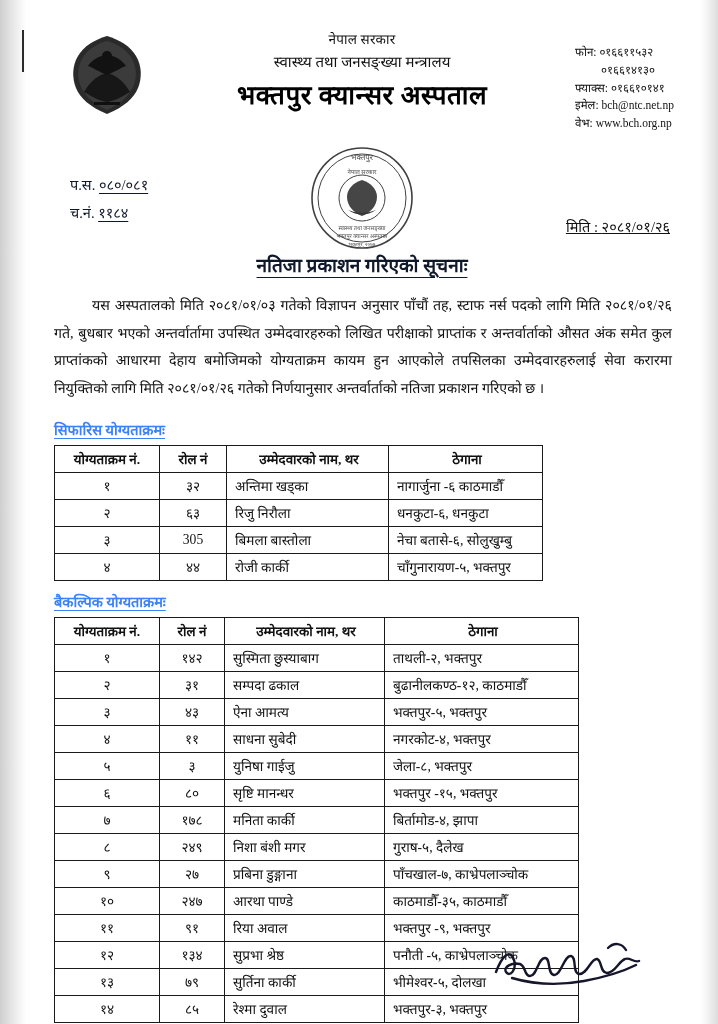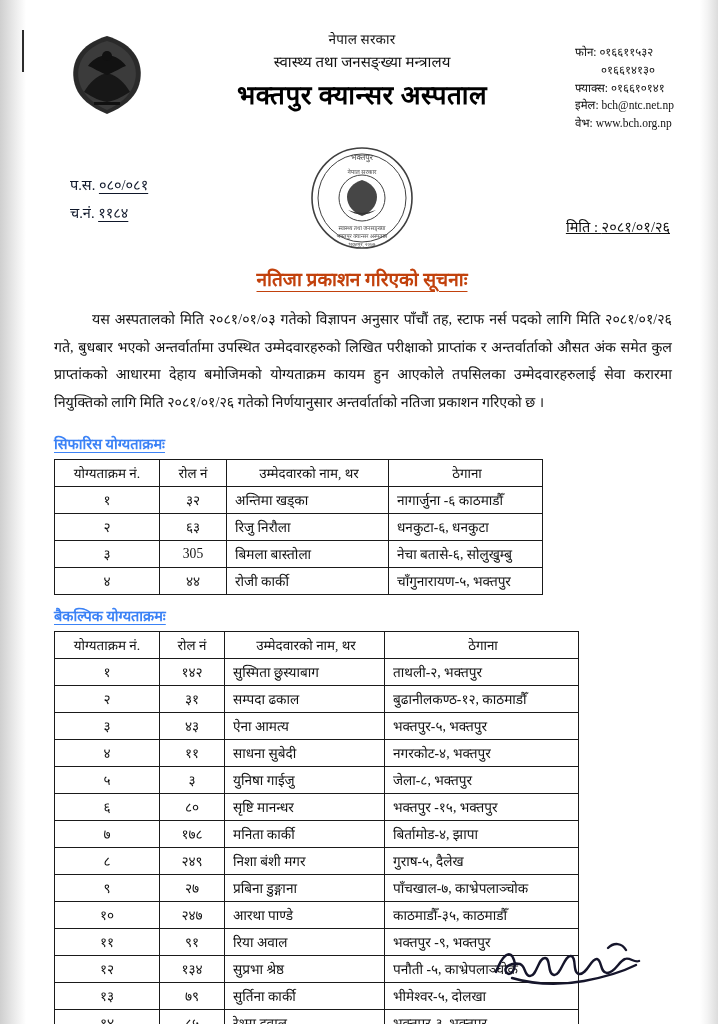--- a/index.html
+++ b/index.html
@@ -134,22 +134,22 @@
     text-decoration: underline;
   }
 
   
   .notice-title {
     text-align: center;
     font-size: 19px;
     font-weight: bold;
     text-decoration: underline;
     text-underline-offset: 5px;
-    margin: 14px 0 14px 0;
-    color: #c2410c;
+    margin: 0 0 14px 0;
+    color: #0f172a;
   }
 
   
   .para {
     font-size: 14.2px;
     line-height: 1.95;
     text-align: justify;
     text-justify: inter-word;
     color: #111;
     margin: 12px 6px 16px 8px;
@@ -174,21 +174,21 @@
   }
   table td, table th {
     border: 1px solid #1a1a1a;
     font-size: 13.6px;
     color: #111;
     padding: 2px 5px;
     height: 22px;
     font-weight: normal;
   }
   thead th {
-    font-weight: normal;
+    font-weight: bold;
     text-align: center;
     font-size: 13.4px;
   }
   .c-rank { width: 94px; text-align: center; }
   .c-roll { width: 56px; text-align: center; }
   .c-name { width: 148px; text-align: left; padding-left: 8px; }
   .c-addr { width: 140px; text-align: left; padding-left: 8px; }
 
   .t2 .c-rank { width: 94px; }
   .t2 .c-roll { width: 54px; }

